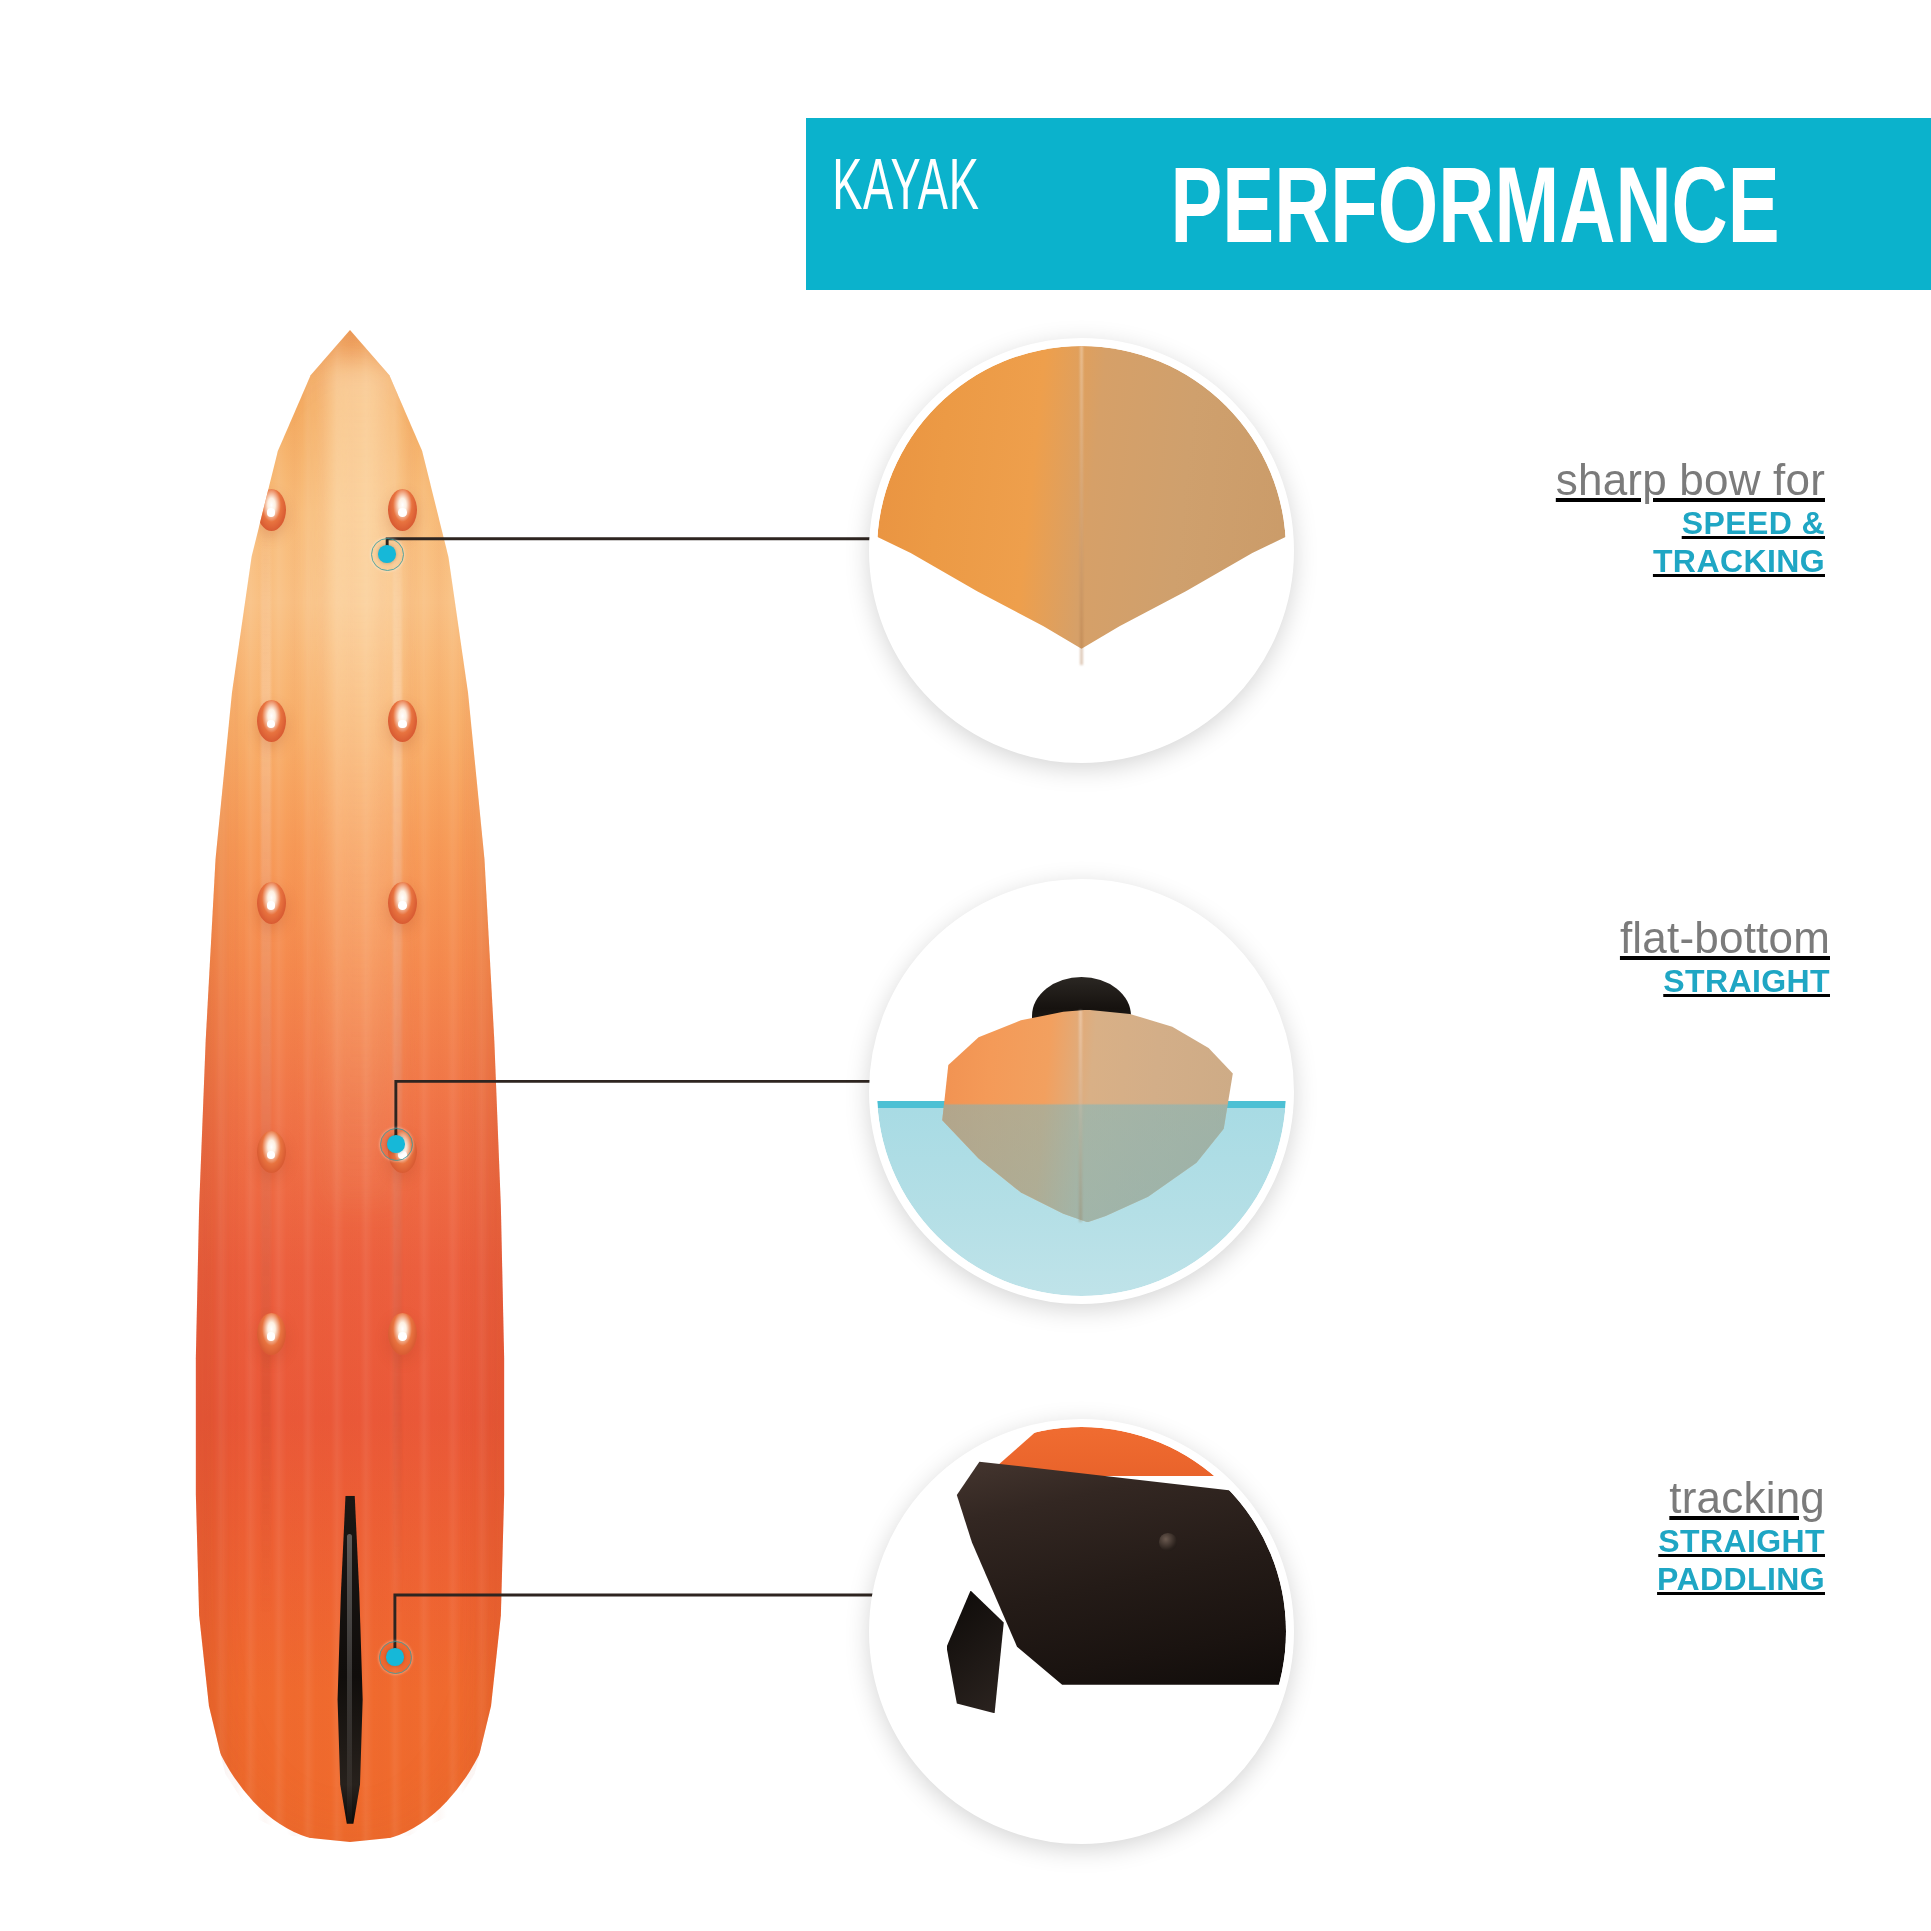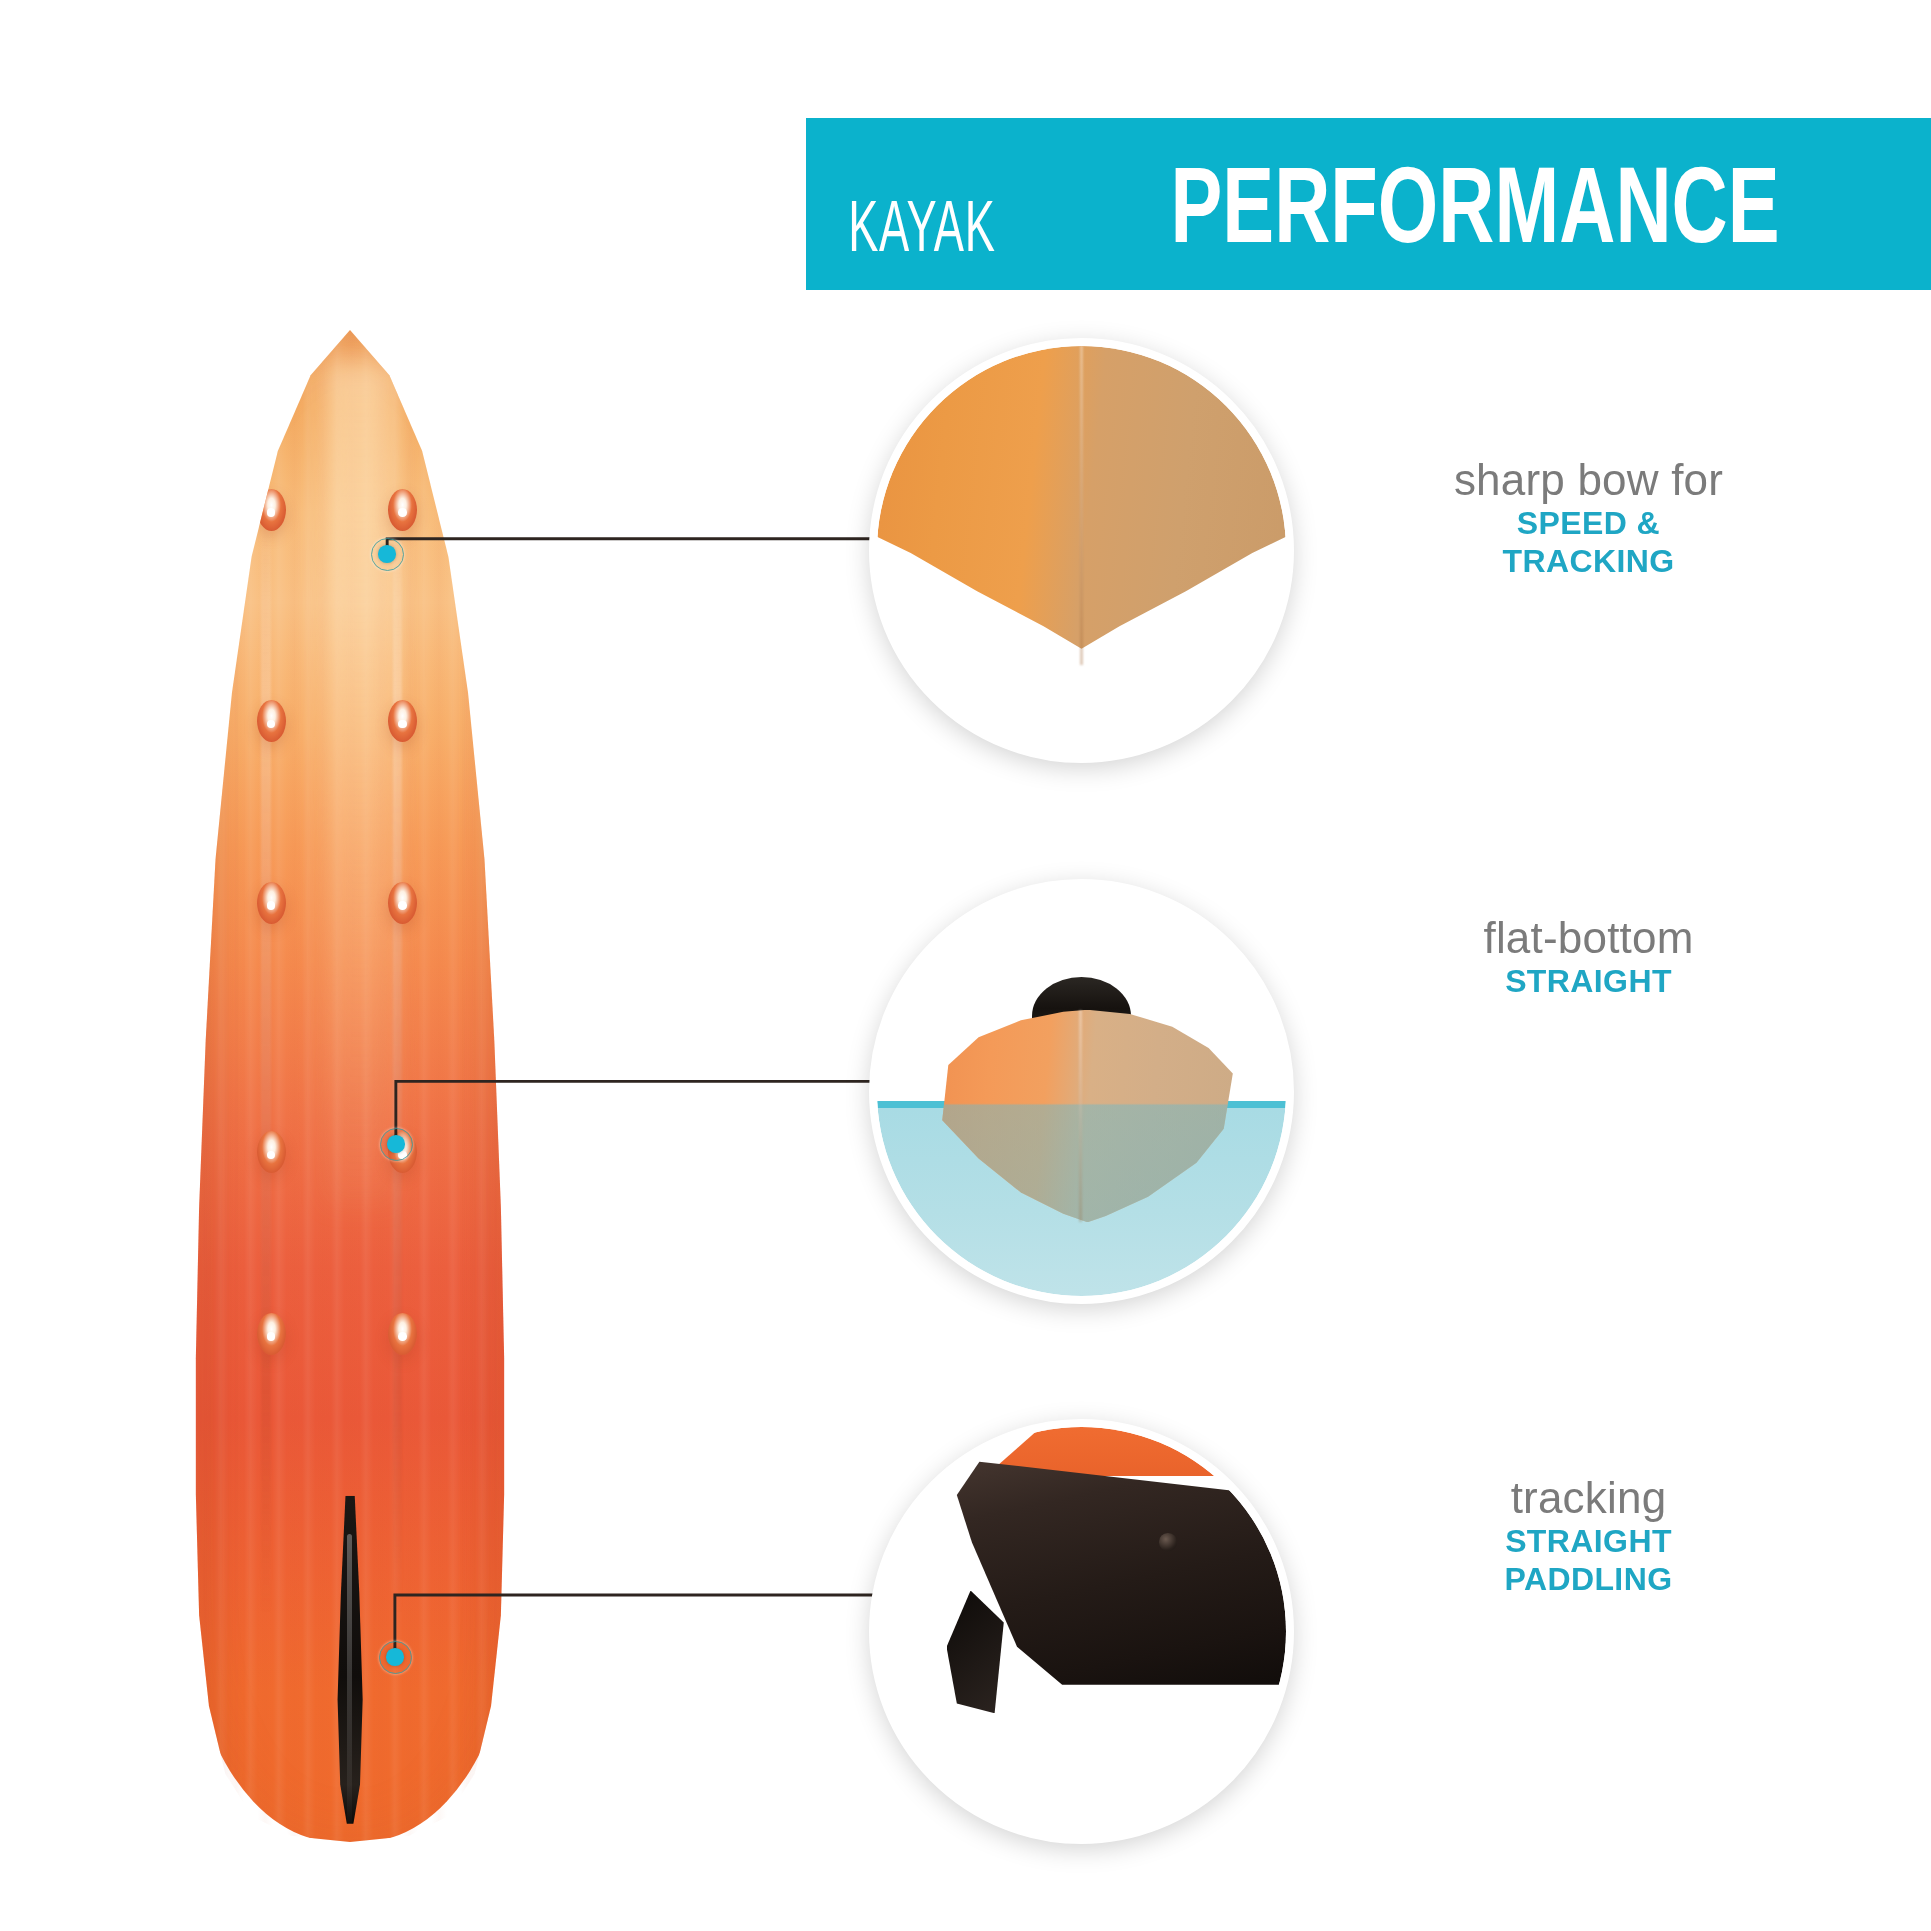--- a/index.html
+++ b/index.html
@@ -23,22 +23,23 @@
     width: 1125px; height: 172px;
     background: #0bb2cc;
     display: flex;
     align-items: center;
     justify-content: flex-end;
     padding-right: 33px;
     overflow: hidden;
   }
   #banner-title-wrap {
     display: flex;
-    align-items: flex-end;
+    align-items: flex-start;
     white-space: nowrap;
+    gap: 16px;
   }
   #banner-kayak {
     color: #ffffff;
     font-size: 73px;
     font-weight: 400;
     letter-spacing: 1px;
     transform: scaleX(0.62);
     transform-origin: right baseline;
     margin-right: -1.9px;
     font-family: "Liberation Sans", sans-serif;
@@ -323,22 +324,23 @@
     position: absolute;
     left: 69%; top: 26%;
     width: 17.4px; height: 17.4px;
     border-radius: 50%;
     background: radial-gradient(circle at 38% 34%, #6b5a50, #2a211c 65%, #171210 100%);
   }
 
   
   .callout-label {
     position: absolute;
-    text-align: center;
+    text-align: right;
     line-height: 1.17;
+    text-decoration: underline;
   }
   .label-plain {
     display: block;
     color: #7b7b7b;
     font-size: 44px;
     font-weight: 400;
     letter-spacing: 0.2px;
   }
   .label-strong {
     display: block;

